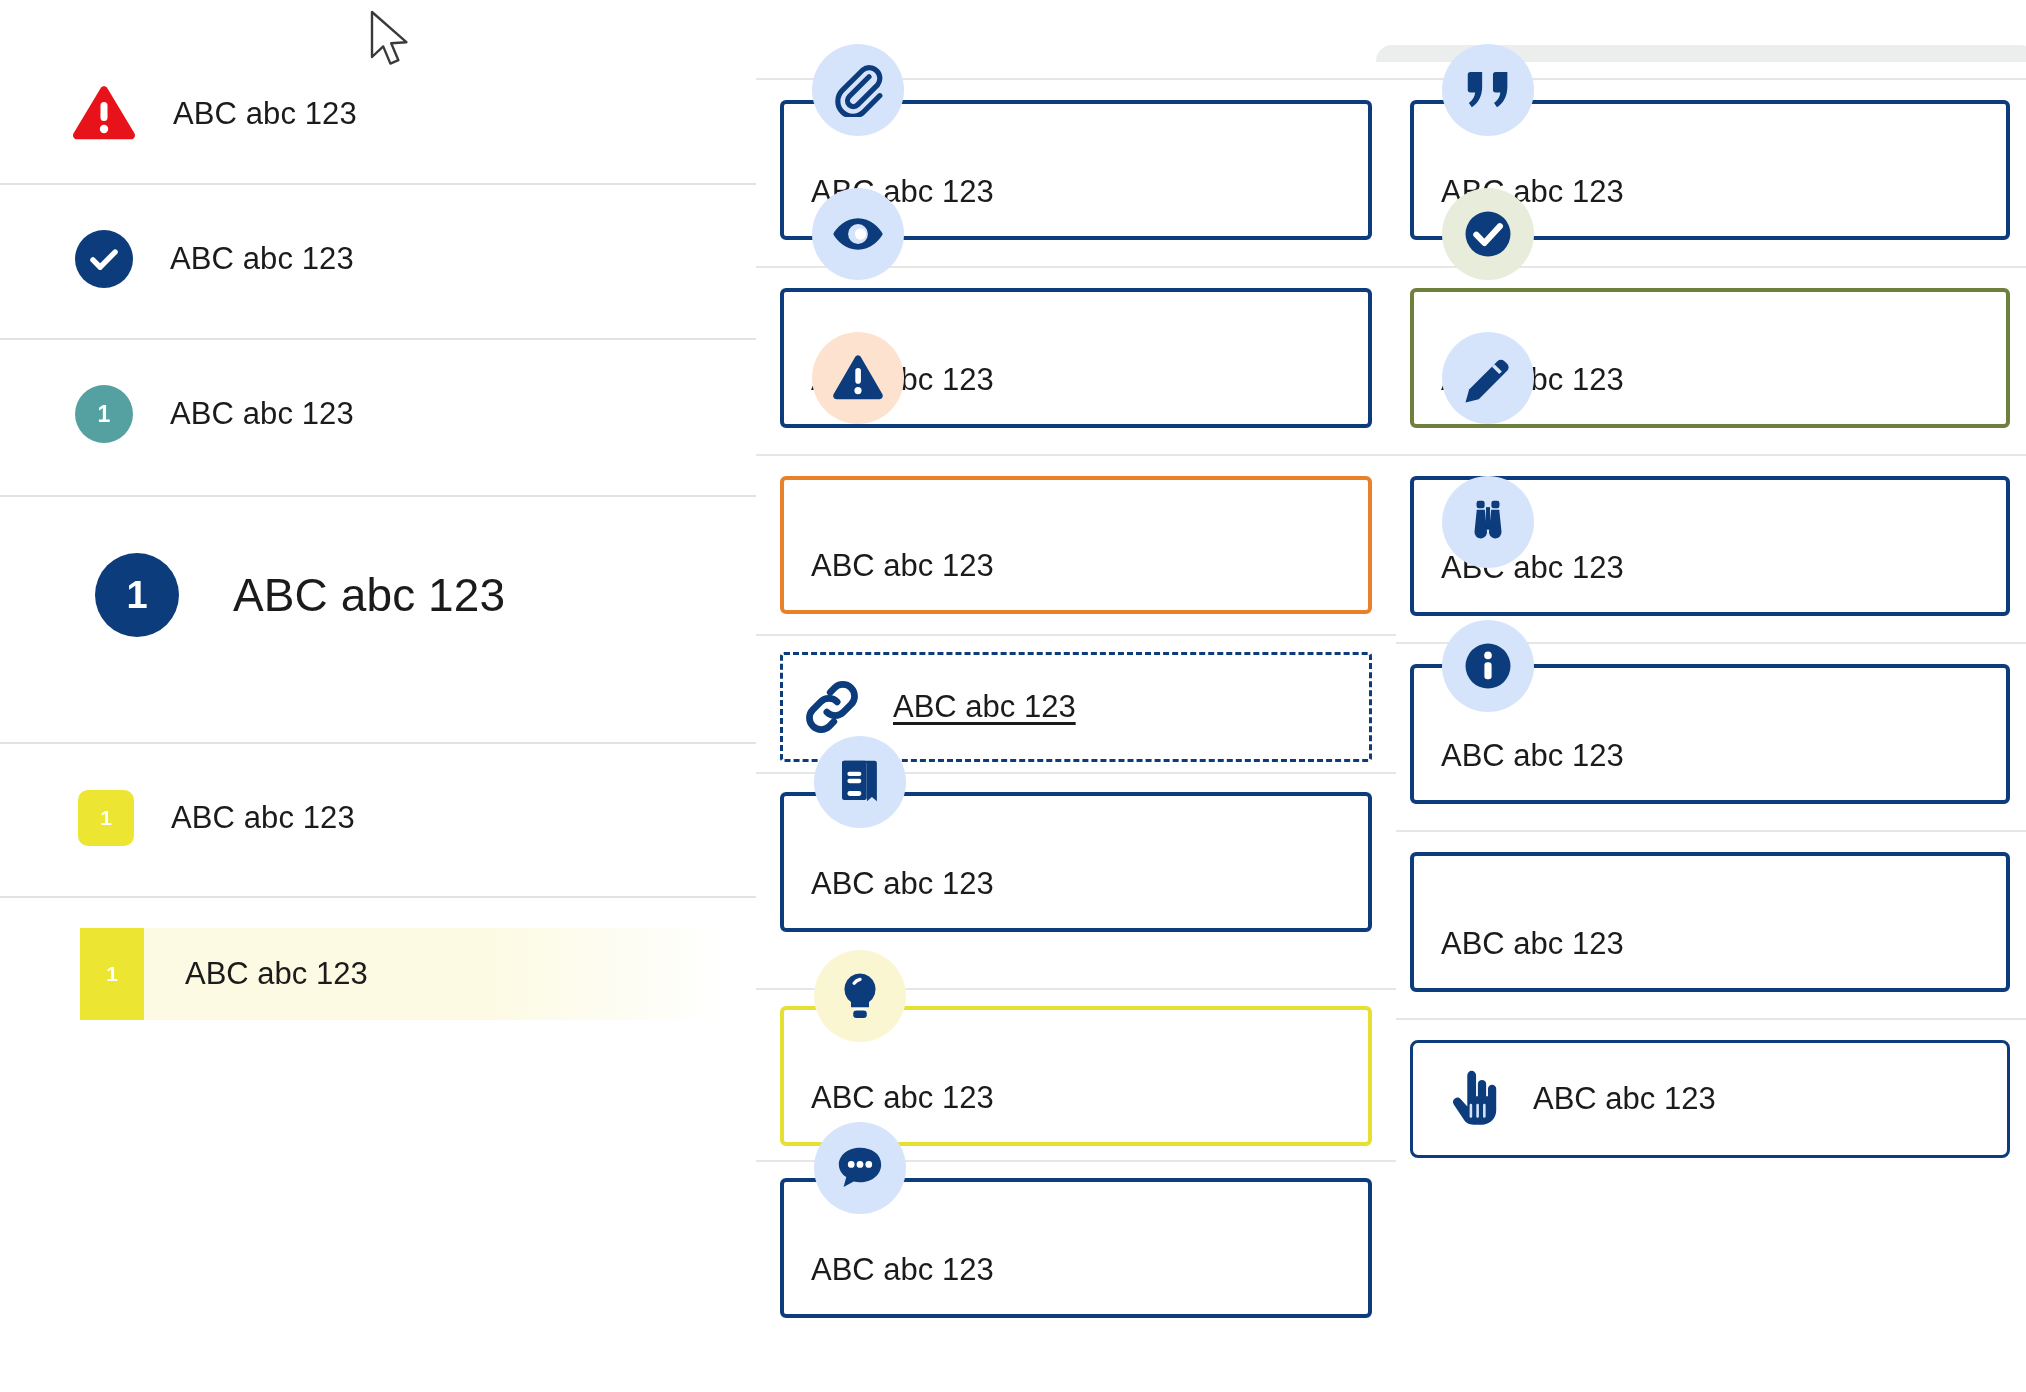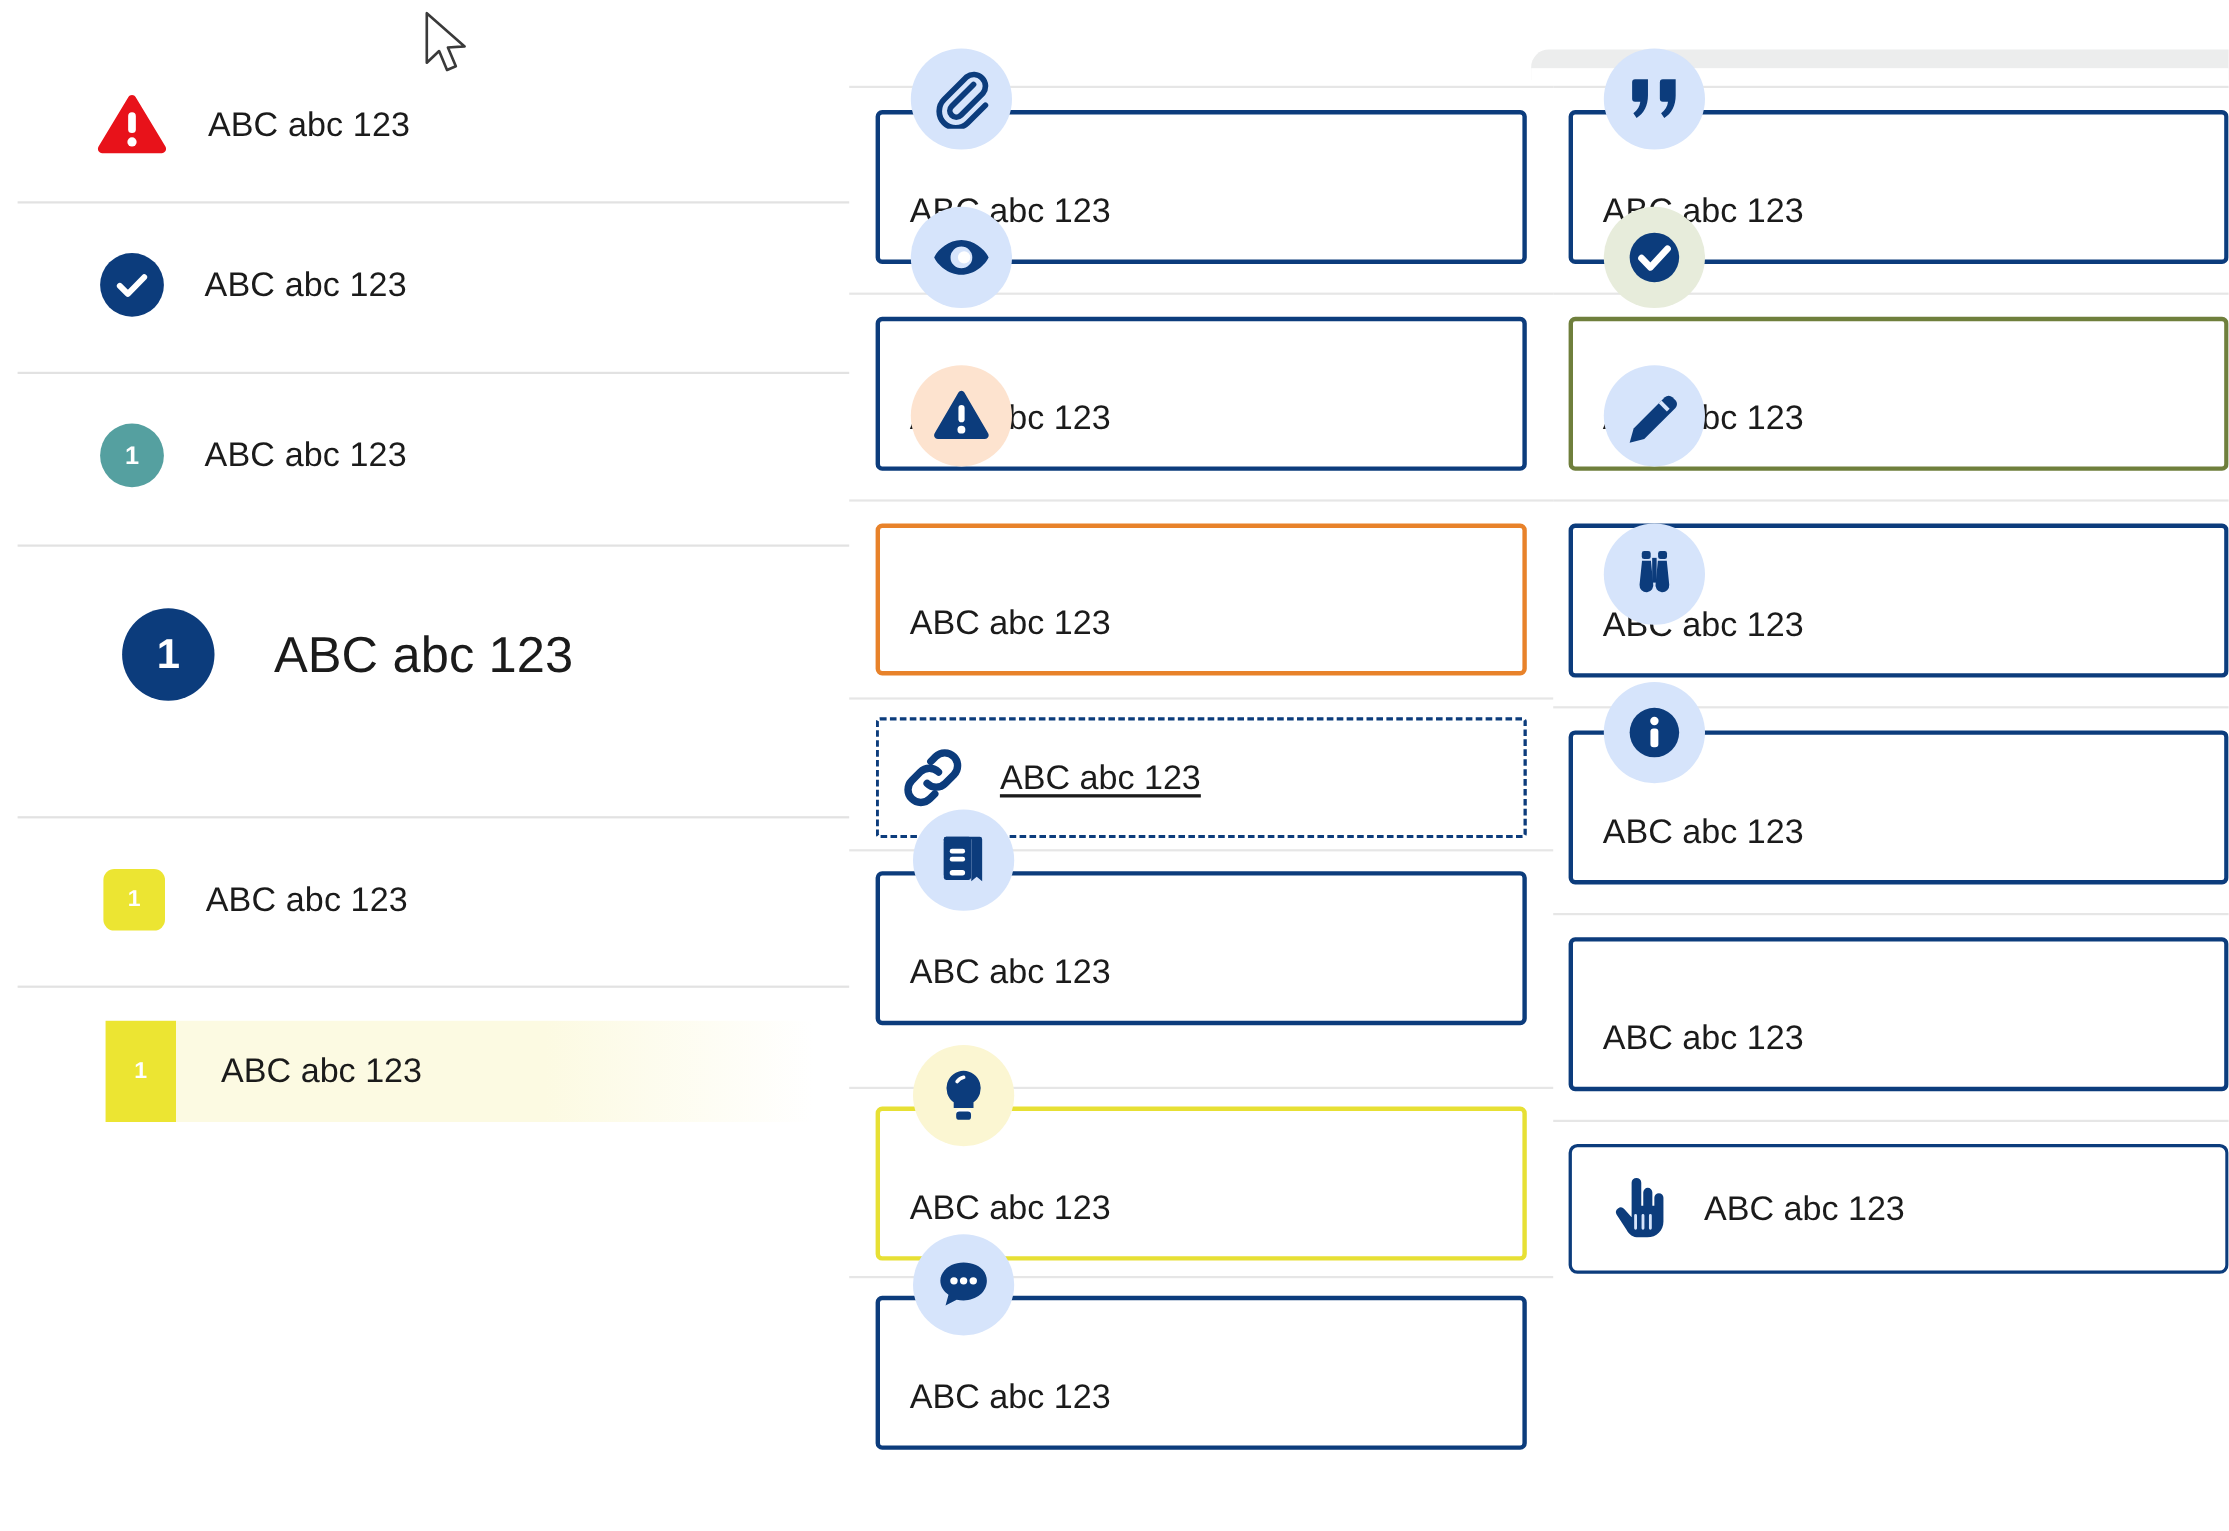--- a/index.html
+++ b/index.html
@@ -4,21 +4,21 @@
 <style>
   html,body{margin:0;padding:0;}
   body{
     width:2026px;height:1392px;
     background:#ffffff;
     font-family:"Liberation Sans", sans-serif;
     color:#1b1b1b;
     overflow:hidden;
     position:relative;
   }
-  .stage{position:absolute;inset:0;margin-left:16px;}
+  .stage{position:absolute;inset:0;}
 
   
   .left-col{
     position:absolute;left:0;top:0;width:756px;height:1392px;
   }
   .lrow{
     position:absolute;left:0;width:756px;
     display:flex;align-items:center;
   }
   .ldiv{

